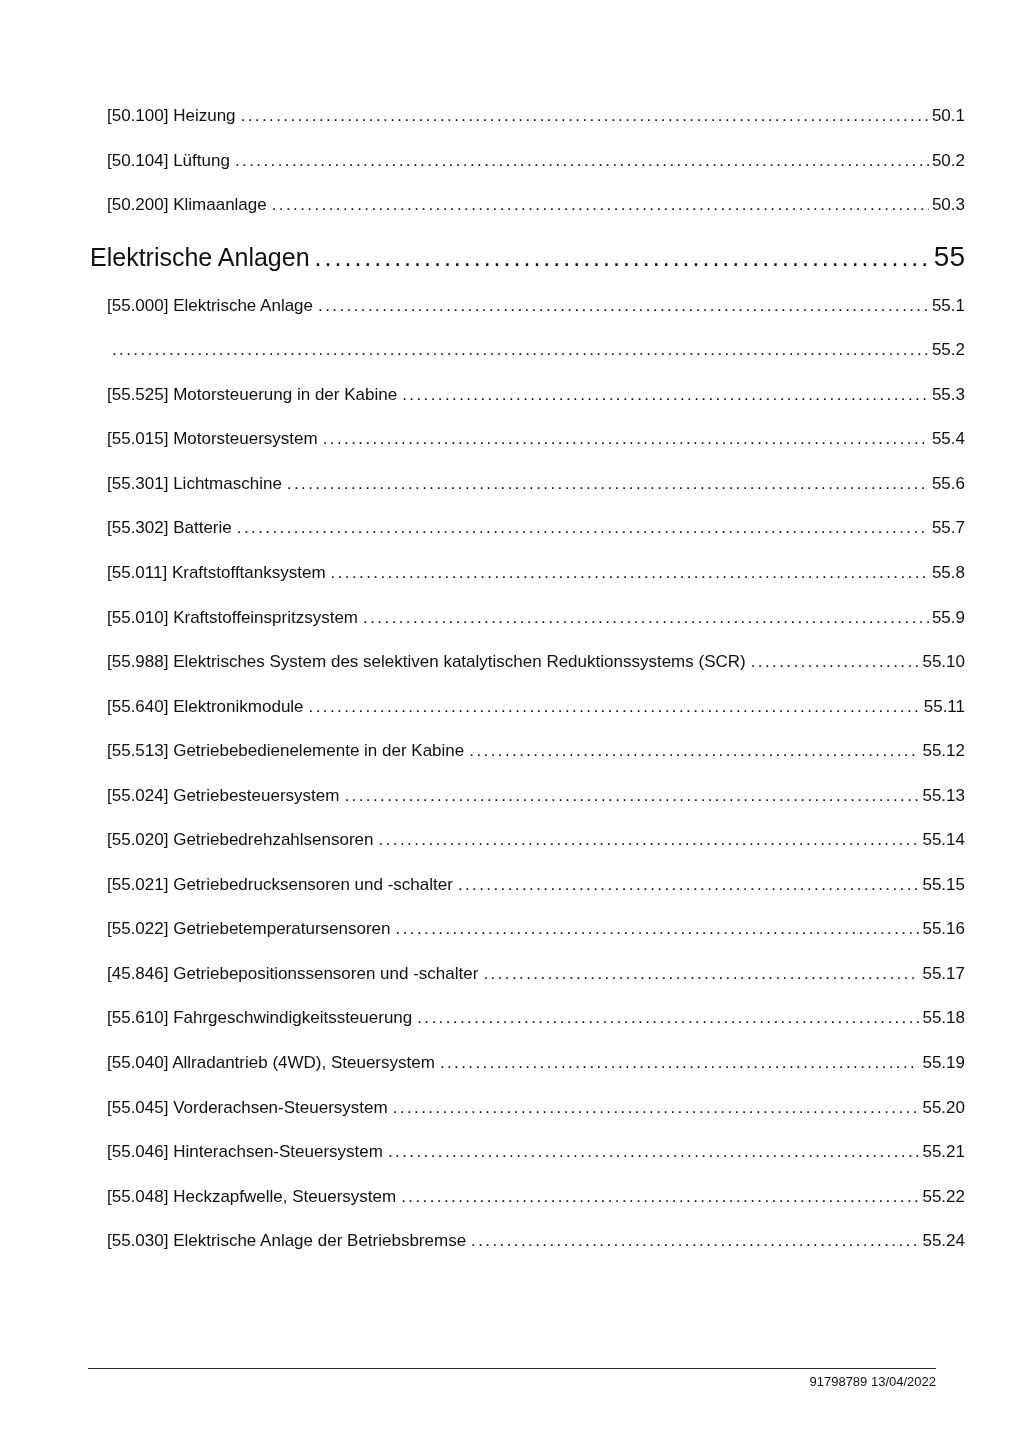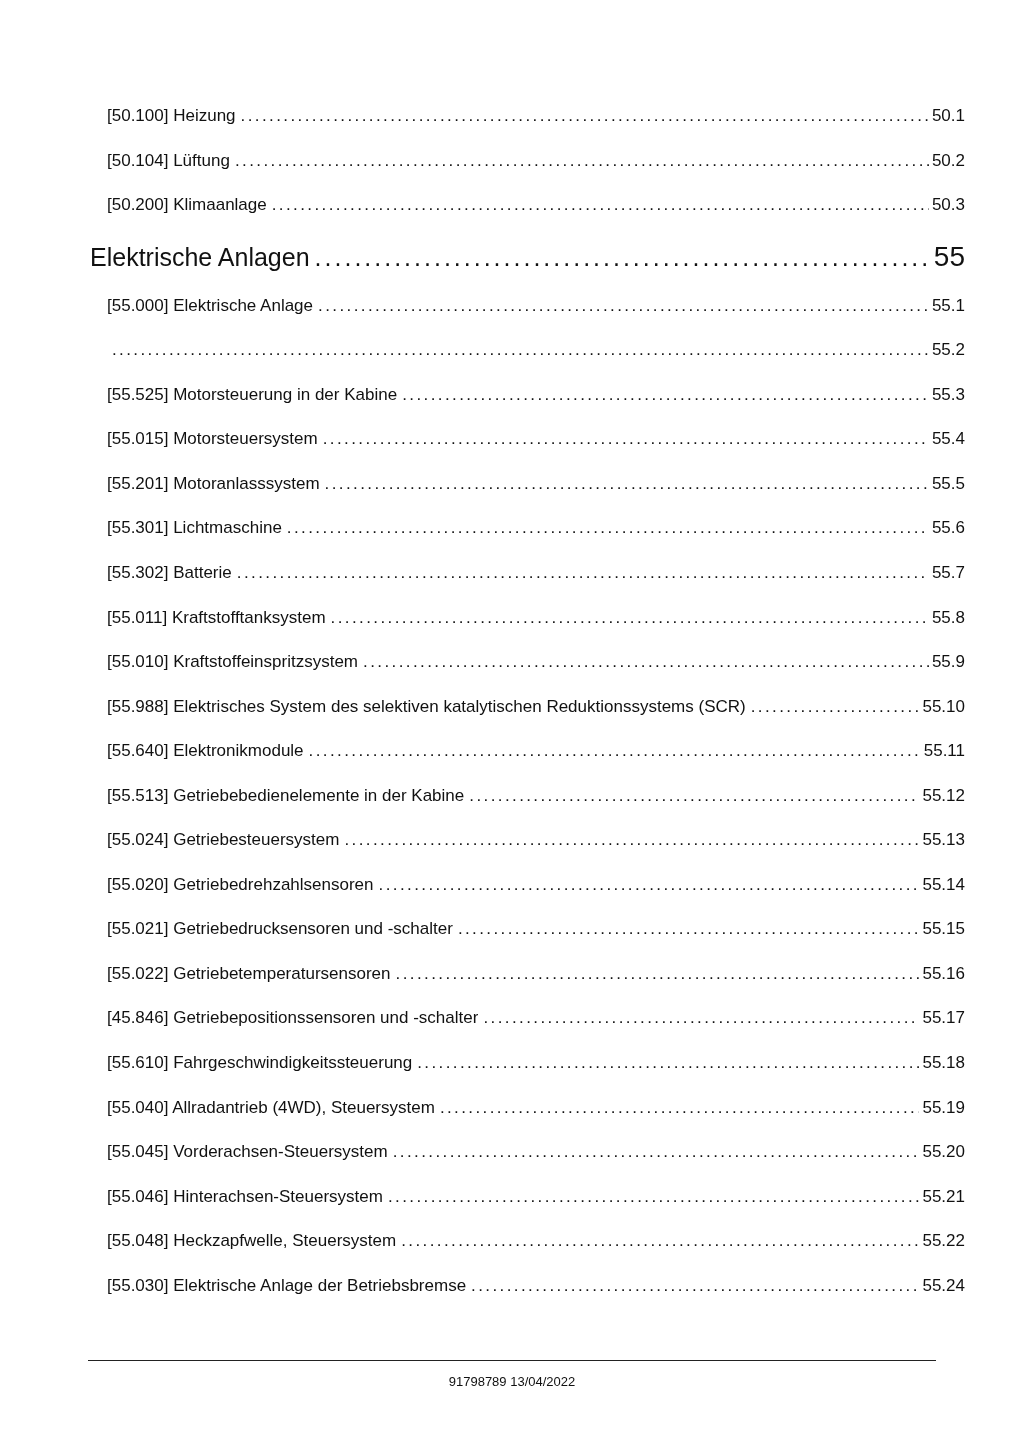--- a/index.html
+++ b/index.html
@@ -62,22 +62,22 @@
   }
   .toc-row.section .toc-page {
     font-size: 28px;
   }
   .footer {
     position: absolute;
     left: 88px;
     right: 88px;
     bottom: 58px;
     border-top: 1px solid #222222;
-    text-align: center;
-    padding-top: 13px;
+    text-align: right;
+    padding-top: 5px;
     font-size: 13px;
     color: #111111;
   }
 </style>
 </head>
 <body>
 
 <div class="page">
 
   <div class="toc">
@@ -114,25 +114,20 @@
         <span class="toc-label">[55.525] Motorsteuerung in der Kabine</span>
         <span class="dots"></span>
         <span class="toc-page">55.3</span>
       </div>
       <div class="toc-row">
         <span class="toc-label">[55.015] Motorsteuersystem</span>
         <span class="dots"></span>
         <span class="toc-page">55.4</span>
       </div>
       <div class="toc-row">
-        <span class="toc-label">[55.201] Motoranlasssystem</span>
-        <span class="dots"></span>
-        <span class="toc-page">55.5</span>
-      </div>
-      <div class="toc-row">
         <span class="toc-label">[55.301] Lichtmaschine</span>
         <span class="dots"></span>
         <span class="toc-page">55.6</span>
       </div>
       <div class="toc-row">
         <span class="toc-label">[55.302] Batterie</span>
         <span class="dots"></span>
         <span class="toc-page">55.7</span>
       </div>
       <div class="toc-row">

